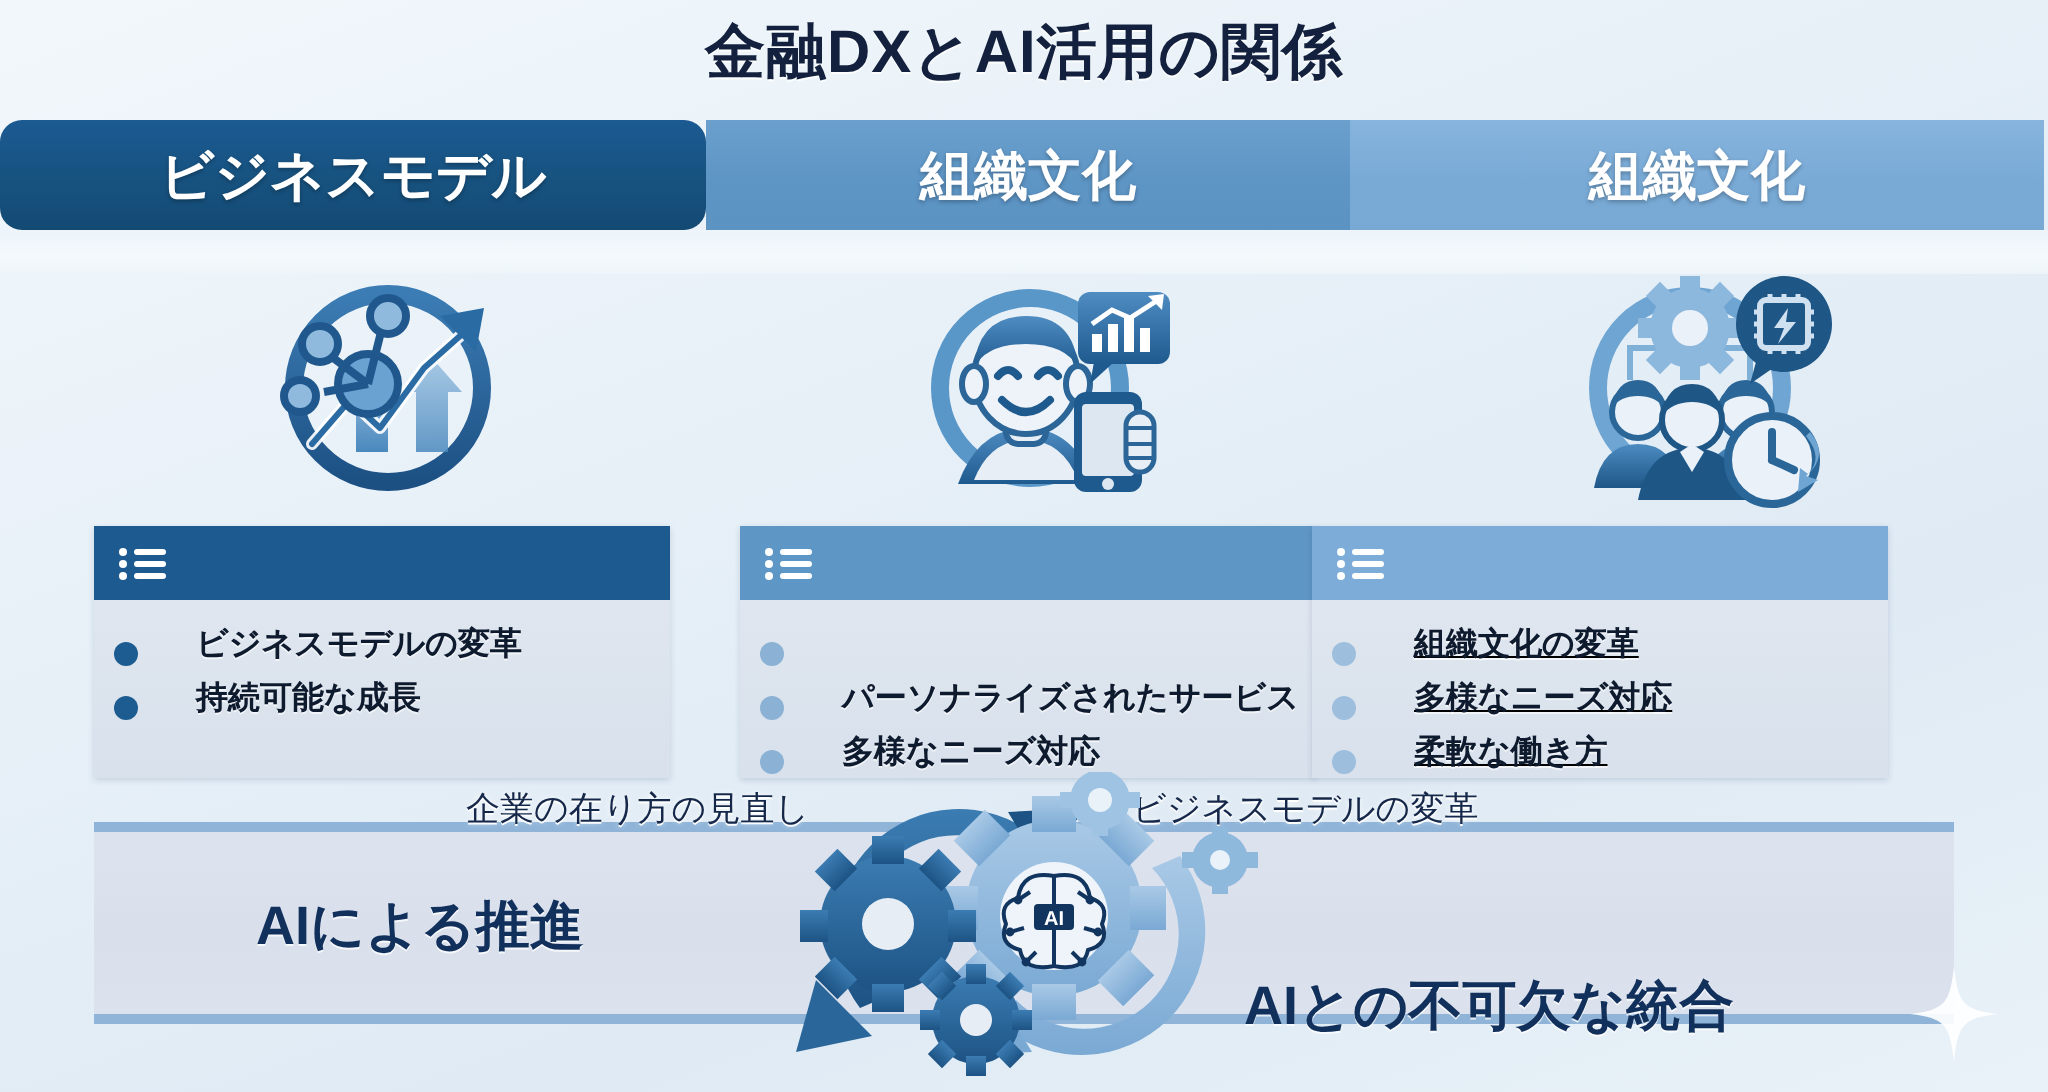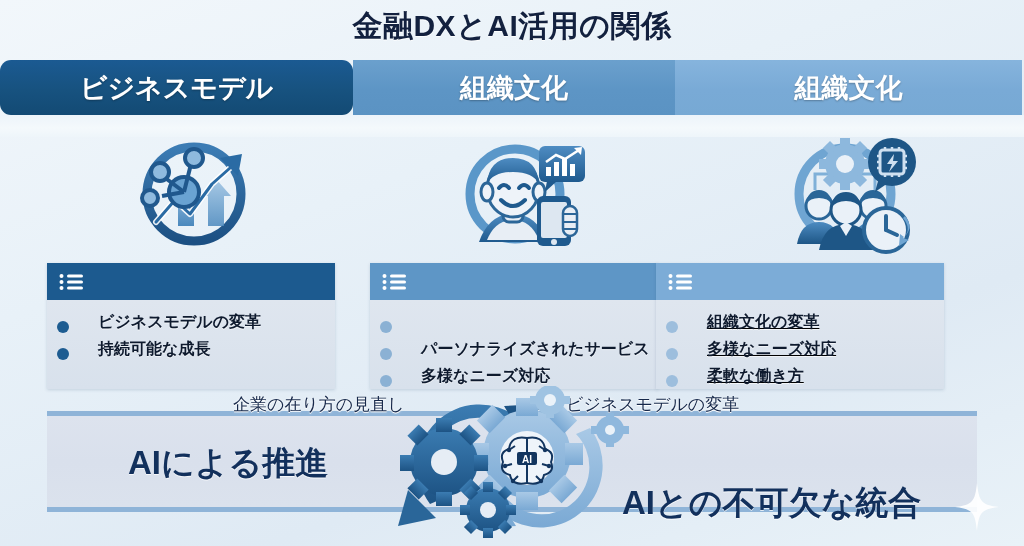--- a/index.html
+++ b/index.html
@@ -83,21 +83,21 @@
 
   
   .banner{
     position:absolute; left:47px; top:411px; width:930px; height:101px;
     background:linear-gradient(180deg,#dde3ee 0%,#d9e0ec 50%,#dbe2ed 100%);
     border-top:5px solid #8fb4d8;
     border-bottom:5px solid #8fb4d8;
   }
   .banner-txt{
     position:absolute; top:440px; height:46px; line-height:46px;
-    font-size:33px; font-weight:bold; color:#12305c;
+    font-size:27px; font-weight:bold; color:#12305c;
     text-shadow:0 1px 0 rgba(255,255,255,.75);
     white-space:nowrap;
   }
   .bt-left{ left:128px; }
   .bt-right{ left:622px;margin-top:40px; }
 
   
   .gears{ position:absolute; left:372px; top:386px; width:276px; height:160px; }
   .gears svg{ width:100%; height:100%; display:block; }
 

